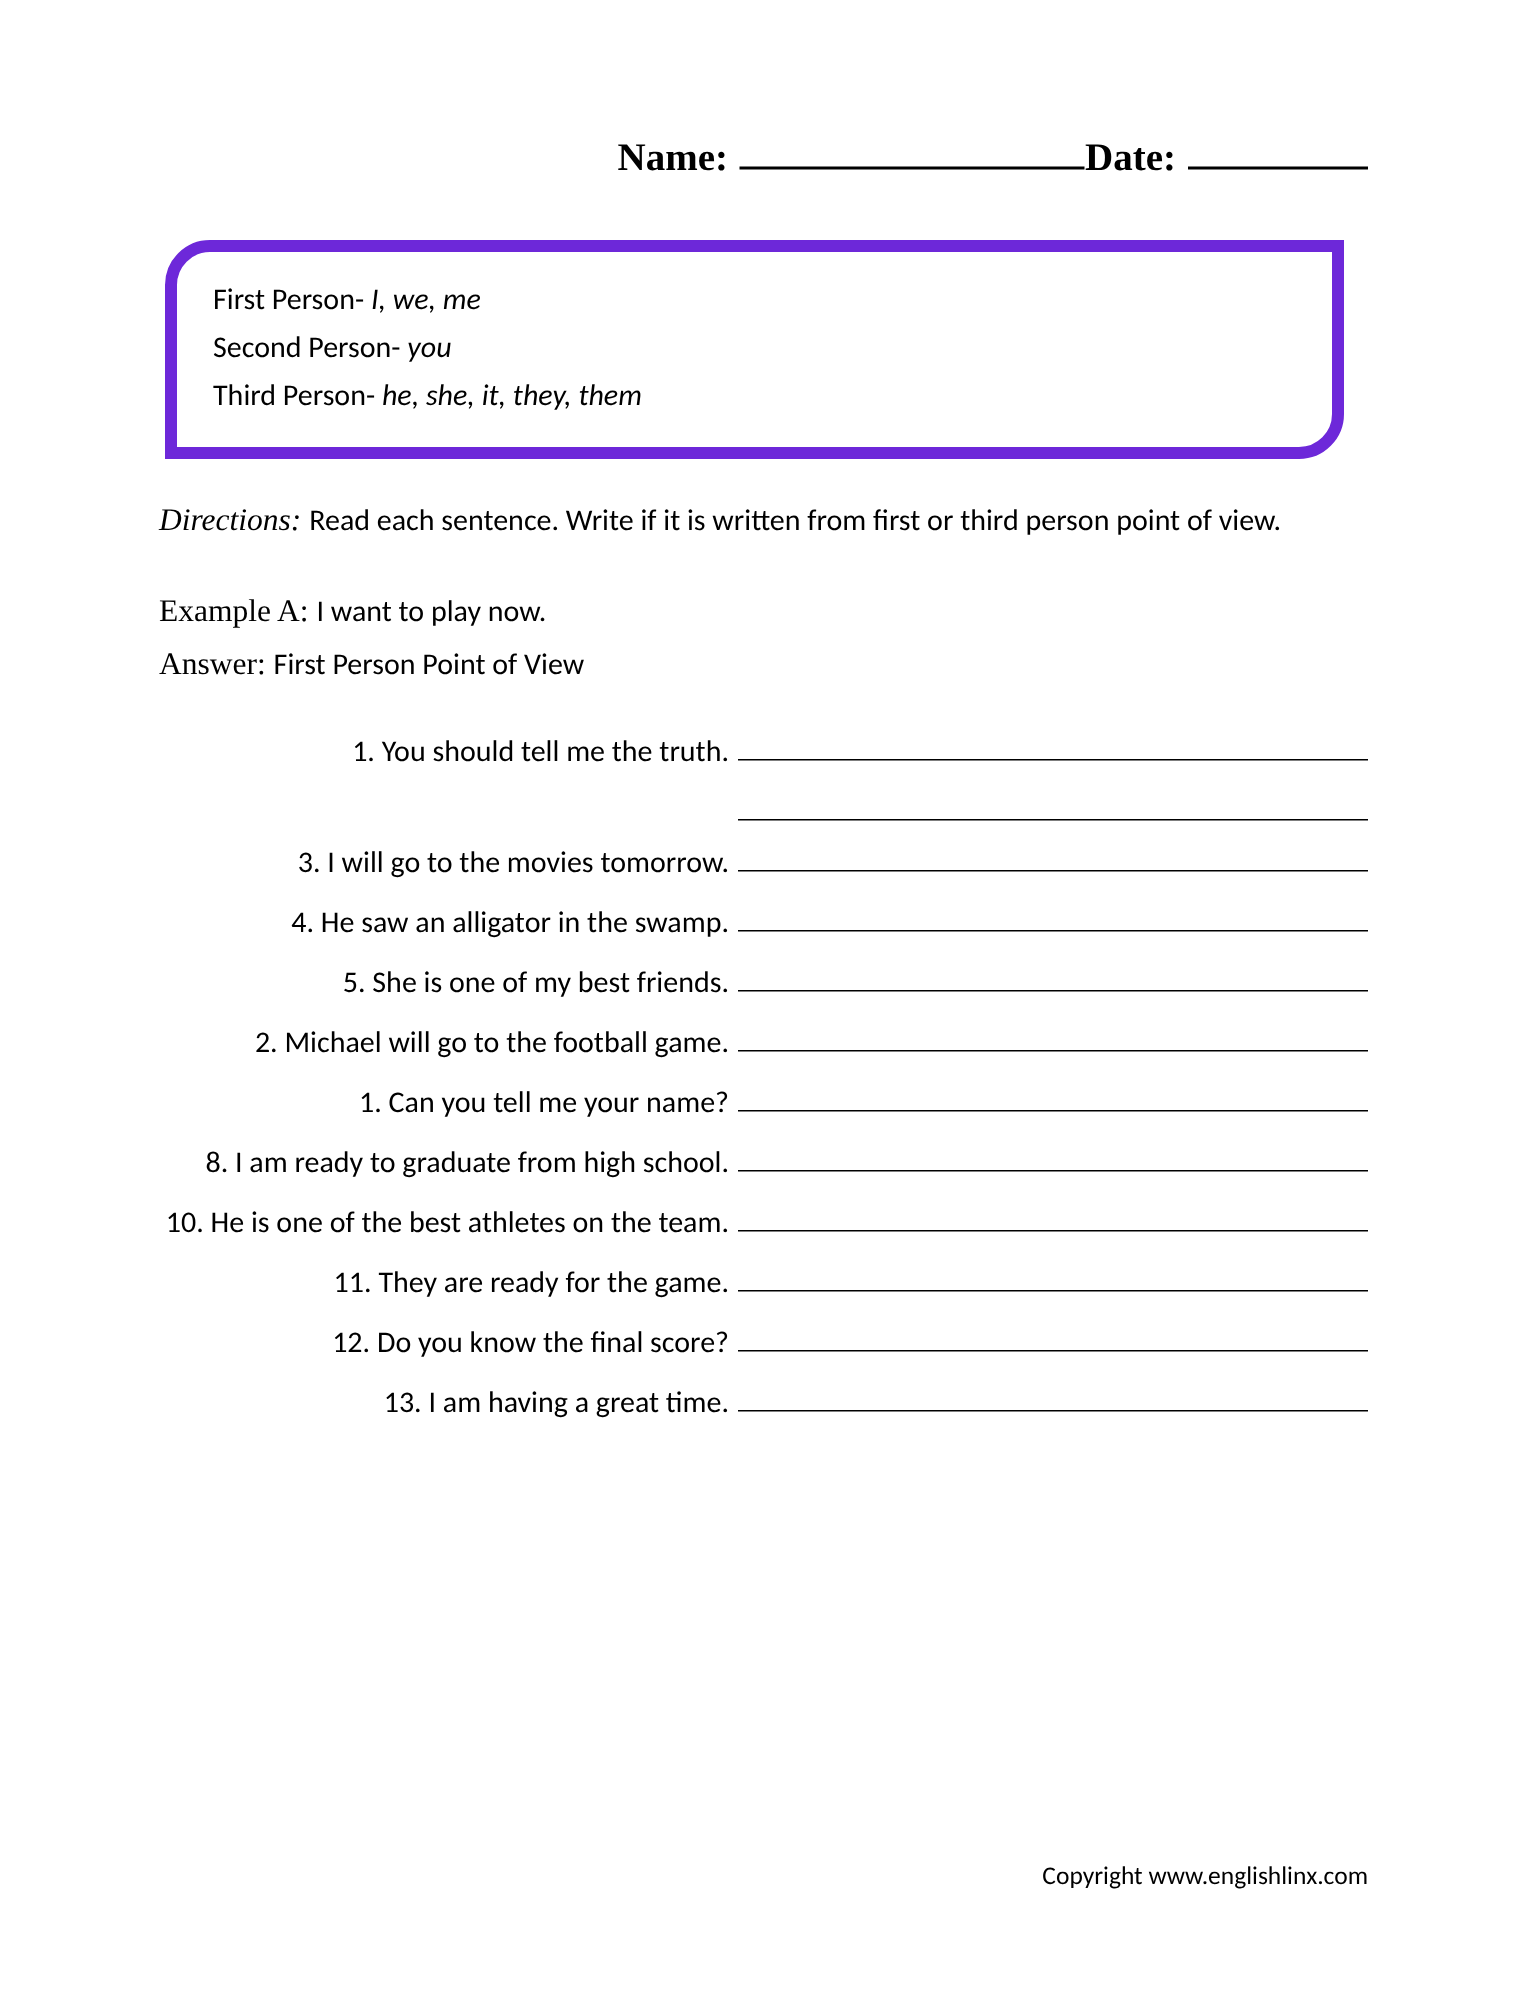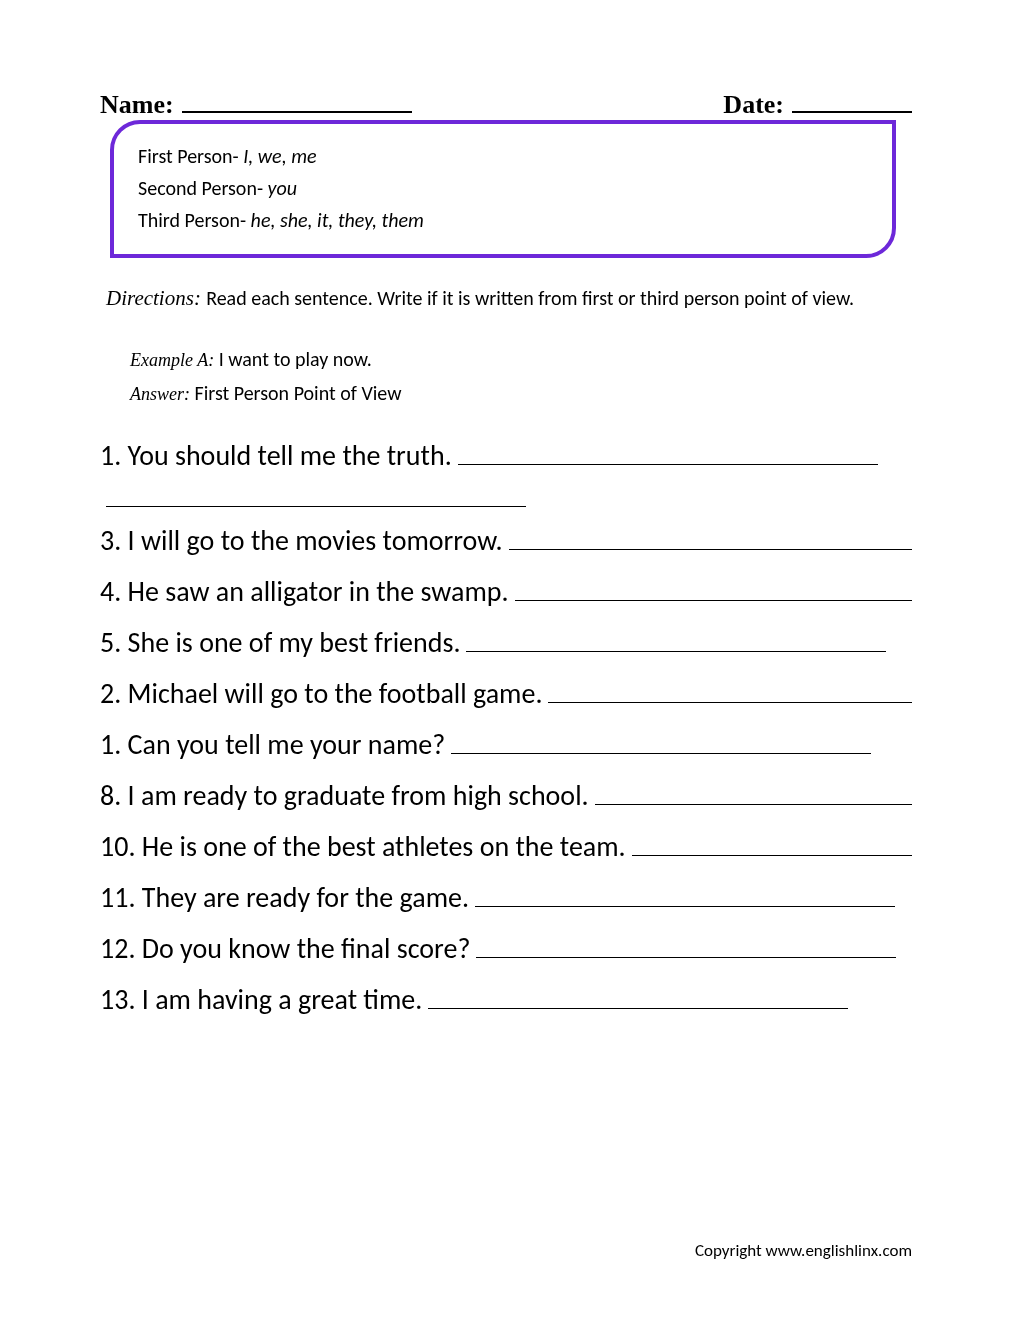--- a/index.html
+++ b/index.html
@@ -11,22 +11,23 @@
     color: #000;
   }
   .page {
     width: 1012px;
     height: 1331px;
     padding: 90px 100px 40px 100px;
     position: relative;
   }
   .header-row {
     display: flex;
-    justify-content: space-between;
+    justify-content: flex-end;
     align-items: baseline;
+    margin-bottom: 40px;
   }
   .name-field, .date-field {
     display: flex;
     align-items: baseline;
   }
   .name-label, .date-label {
     font-family: "Times New Roman", serif;
     font-weight: bold;
     font-size: 26px;
     margin-right: 8px;
@@ -41,21 +42,21 @@
     width: 120px;
     height: 22px;
   }
   .title {
     text-align: center;
     font-weight: bold;
     font-size: 21px;
     margin-bottom: 30px;
   }
   .info-box {
-    border: 4px solid #6d28d9;
+    border: 8px solid #6d28d9;
     border-top-left-radius: 30px;
     border-bottom-right-radius: 30px;
     padding: 16px 24px 18px 24px;
     margin: 0 16px 24px 10px;
     font-size: 20px;
     line-height: 1.6;
   }
   .info-line .info-examples {
     font-style: italic;
   }
@@ -70,35 +71,34 @@
     font-size: 21px;
     text-align: center;
   }
   .example-block {
     margin: 0 6px 28px 6px;
     font-size: 20px;
     line-height: 1.7;
   }
   .example-label, .answer-label {
     font-family: "Times New Roman", serif;
-    font-style: italic;
-    font-size: 18px;
-    margin-left: 24px;
+    font-size: 21px;
   }
   .example-text, .answer-text {
   }
   .questions {
     margin: 0 0 0 0;
   }
   .q-row {
     display: flex;
     align-items: baseline;
-    font-size: 28px;
+    font-size: 20px;
     margin-bottom: 16px;
     white-space: nowrap;
+    justify-content: flex-end;
   }
   .q-line {
     flex: 1;
     border-bottom: 1.5px solid #000;
     margin-left: 6px;
     height: 18px;
     max-width: 420px;
   }
   .copyright {
     position: absolute;

